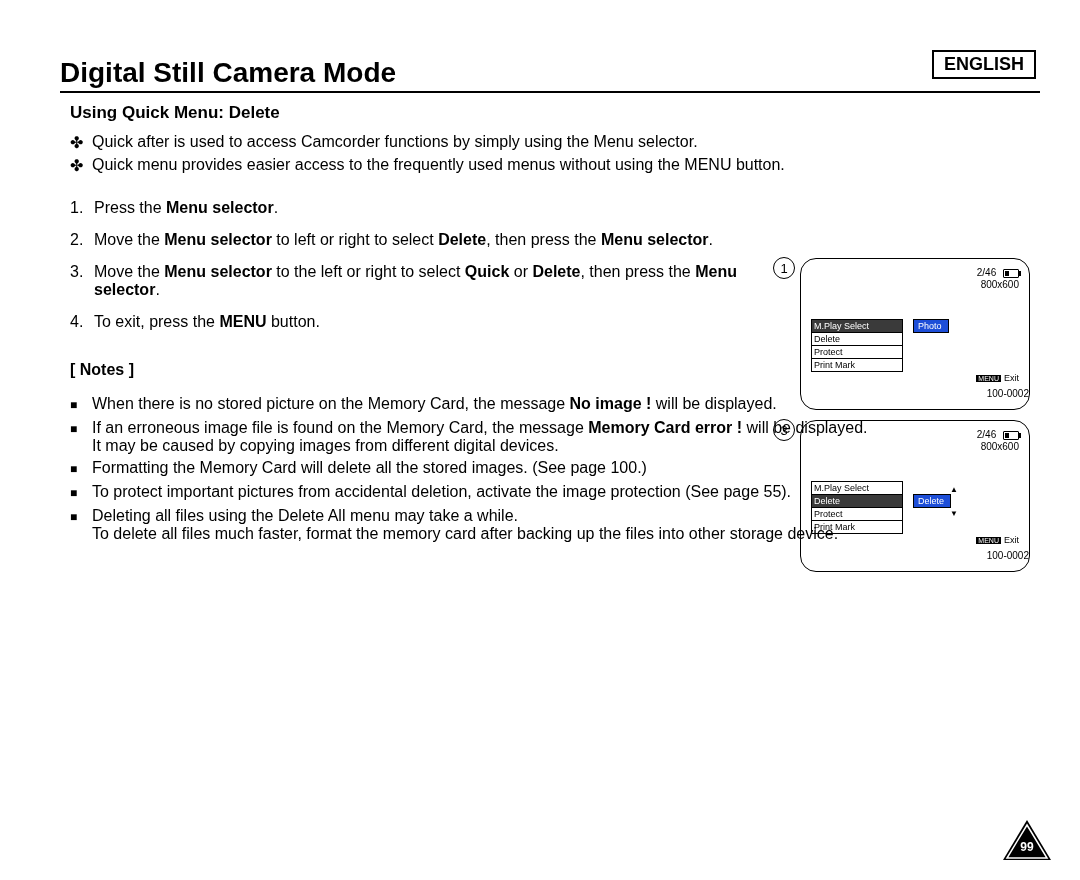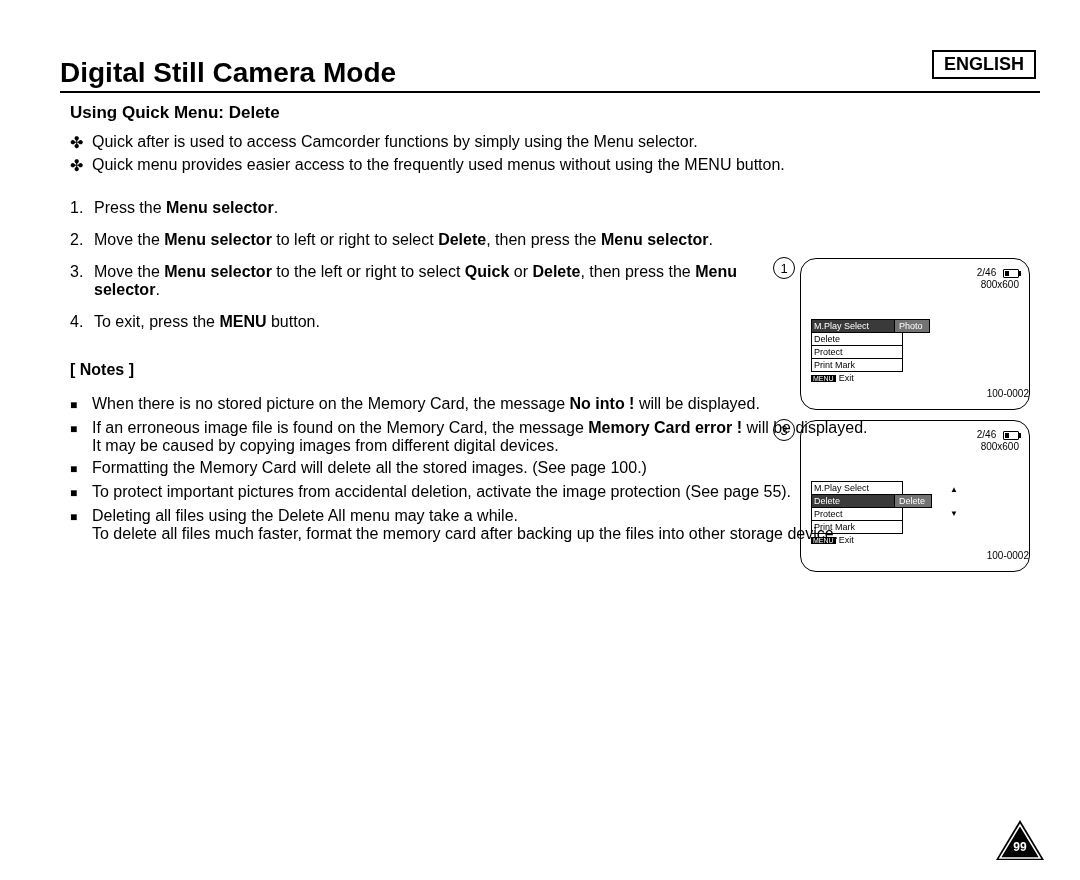--- a/index.html
+++ b/index.html
@@ -96,43 +96,43 @@
     margin-bottom: -1px;
     width: 86px;
     position: relative;
   }
   .menu-row.sel {
     background: #3a3a3a; color: #fff;
     width: 86px;
     position: relative;
   }
   .menu-row.sel .tag {
-    position: absolute; left: 82px; top: -1px;
-    background: #737373; color: #fff;
+    position: absolute; left: 101px; top: -1px;
+    background: #1d4ed8; color: #fff;
     border: 1px solid #000;
     height: 12px; line-height: 12px;
     padding: 0 6px 0 4px;
     font-size: 9px;
   }
   .menu-row.sel .arrow-up, .menu-row.sel .arrow-down {
     position: absolute; font-size: 8px; color: #fff;
   }
   .menu-row.sel .arrow-up { left: 138px; top: -11px; color:#000;}
   .menu-row.sel .arrow-down { left: 138px; top: 13px; color:#000;}
-  .exit-row { margin-top: 2px; font-size: 9px; display:flex; align-items:center; }
+  .exit-row { margin-top: 2px; font-size: 9px; display:flex; align-items:center;justify-content:flex-end; }
   .exit-row .badge {
     display:inline-block; background:#000; color:#fff;
     font-size:7px; padding:0 2px; margin-right:3px;
   }
   .filecode { position:absolute; right:0; bottom:10px; font-size:10px; }
 
   
   .warn {
     position: absolute;
-    bottom: 20px; right: 36px;
+    bottom: 20px; right: 29px;
     width: 48px; height: 40px;
   }
   .warn svg { width: 100%; height: 100%; }
   .warn .pg {
     position: absolute; left: 0; right: 0; bottom: 6px;
     text-align: center; color: #fff; font-weight: bold; font-size: 12px;
   }
 </style>
 </head>
 <body>
@@ -171,21 +171,21 @@
       <div class="row">
         <div class="num">4.</div>
         <div class="body">To exit, press the <b>MENU</b> button.</div>
       </div>
     </div>
 
   <div class="notes-h">[ Notes ]</div>
   <div class="notes" id="notes">
       <div class="row">
         <div class="sq">■</div>
-        <div class="body">When there is no stored picture on the Memory Card, the message <b>No into !</b> will be displayed.</div>
+        <div class="body">When there is no stored picture on the Memory Card, the message <b>No image !</b> will be displayed.</div>
       </div>
       <div class="row">
         <div class="sq">■</div>
         <div class="body">If an erroneous image file is found on the Memory Card, the message <b>Memory Card error !</b> will be displayed.<br>It may be caused by copying images from different digital devices.</div>
       </div>
       <div class="row">
         <div class="sq">■</div>
         <div class="body">Formatting the Memory Card will delete all the stored images. (See page 100.)</div>
       </div>
       <div class="row">

